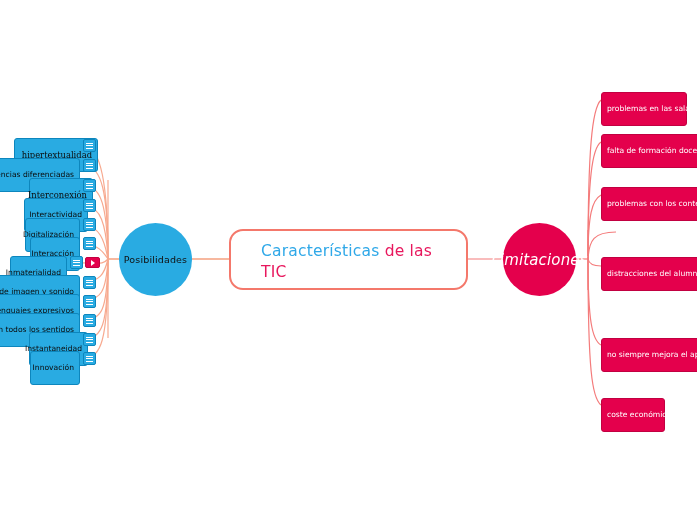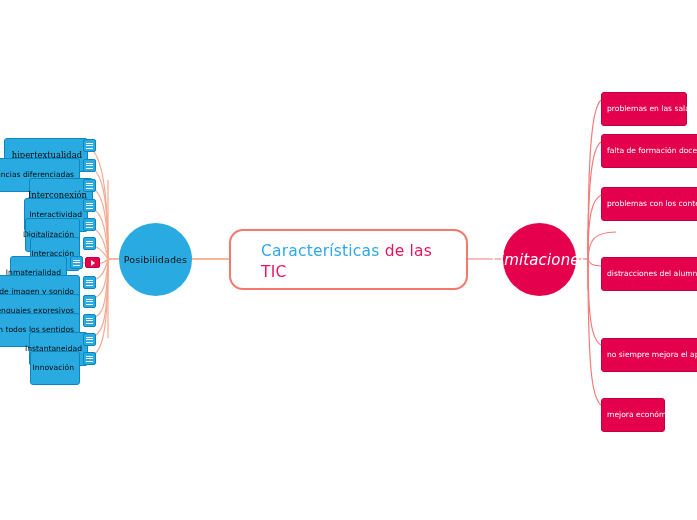--- a/index.html
+++ b/index.html
@@ -207,21 +207,21 @@
     <div class="root-text"><span class="t-blue">Características</span><span class="t-pink"> de las TIC</span></div>
   </div>
 
   <div class="hub hub-left">
     <span class="hub-label">Posibilidades</span>
   </div>
   <div class="hub hub-right">
     <span class="hub-label">Limitaciones</span>
   </div>
 
-  <div class="chip chip-left serif" style="left:4px;top:138px;width:84px;">
+  <div class="chip chip-left serif" style="left:14px;top:138px;width:84px;">
       <span>hipertextualidad</span>
     </div>
   <div class="icon-note" style="left:83px;top:139px;">
       <i></i>
       <i></i>
       <i></i>
     </div>
 
   <div class="chip chip-left" style="left:-18px;top:158px;width:98px;">
       <span>audiencias diferenciadas</span>
@@ -339,16 +339,16 @@
 
   <div class="chip chip-right" style="left:601px;top:257px;width:100px;">
       <span>distracciones del alumnado</span>
     </div>
 
   <div class="chip chip-right" style="left:601px;top:338px;width:100px;">
       <span>no siempre mejora el aprendizaje</span>
     </div>
 
   <div class="chip chip-right" style="left:601px;top:398px;width:64px;">
-      <span>mejora económico</span>
+      <span>coste económico</span>
     </div>
 
 </div>
 
 </body></html>

